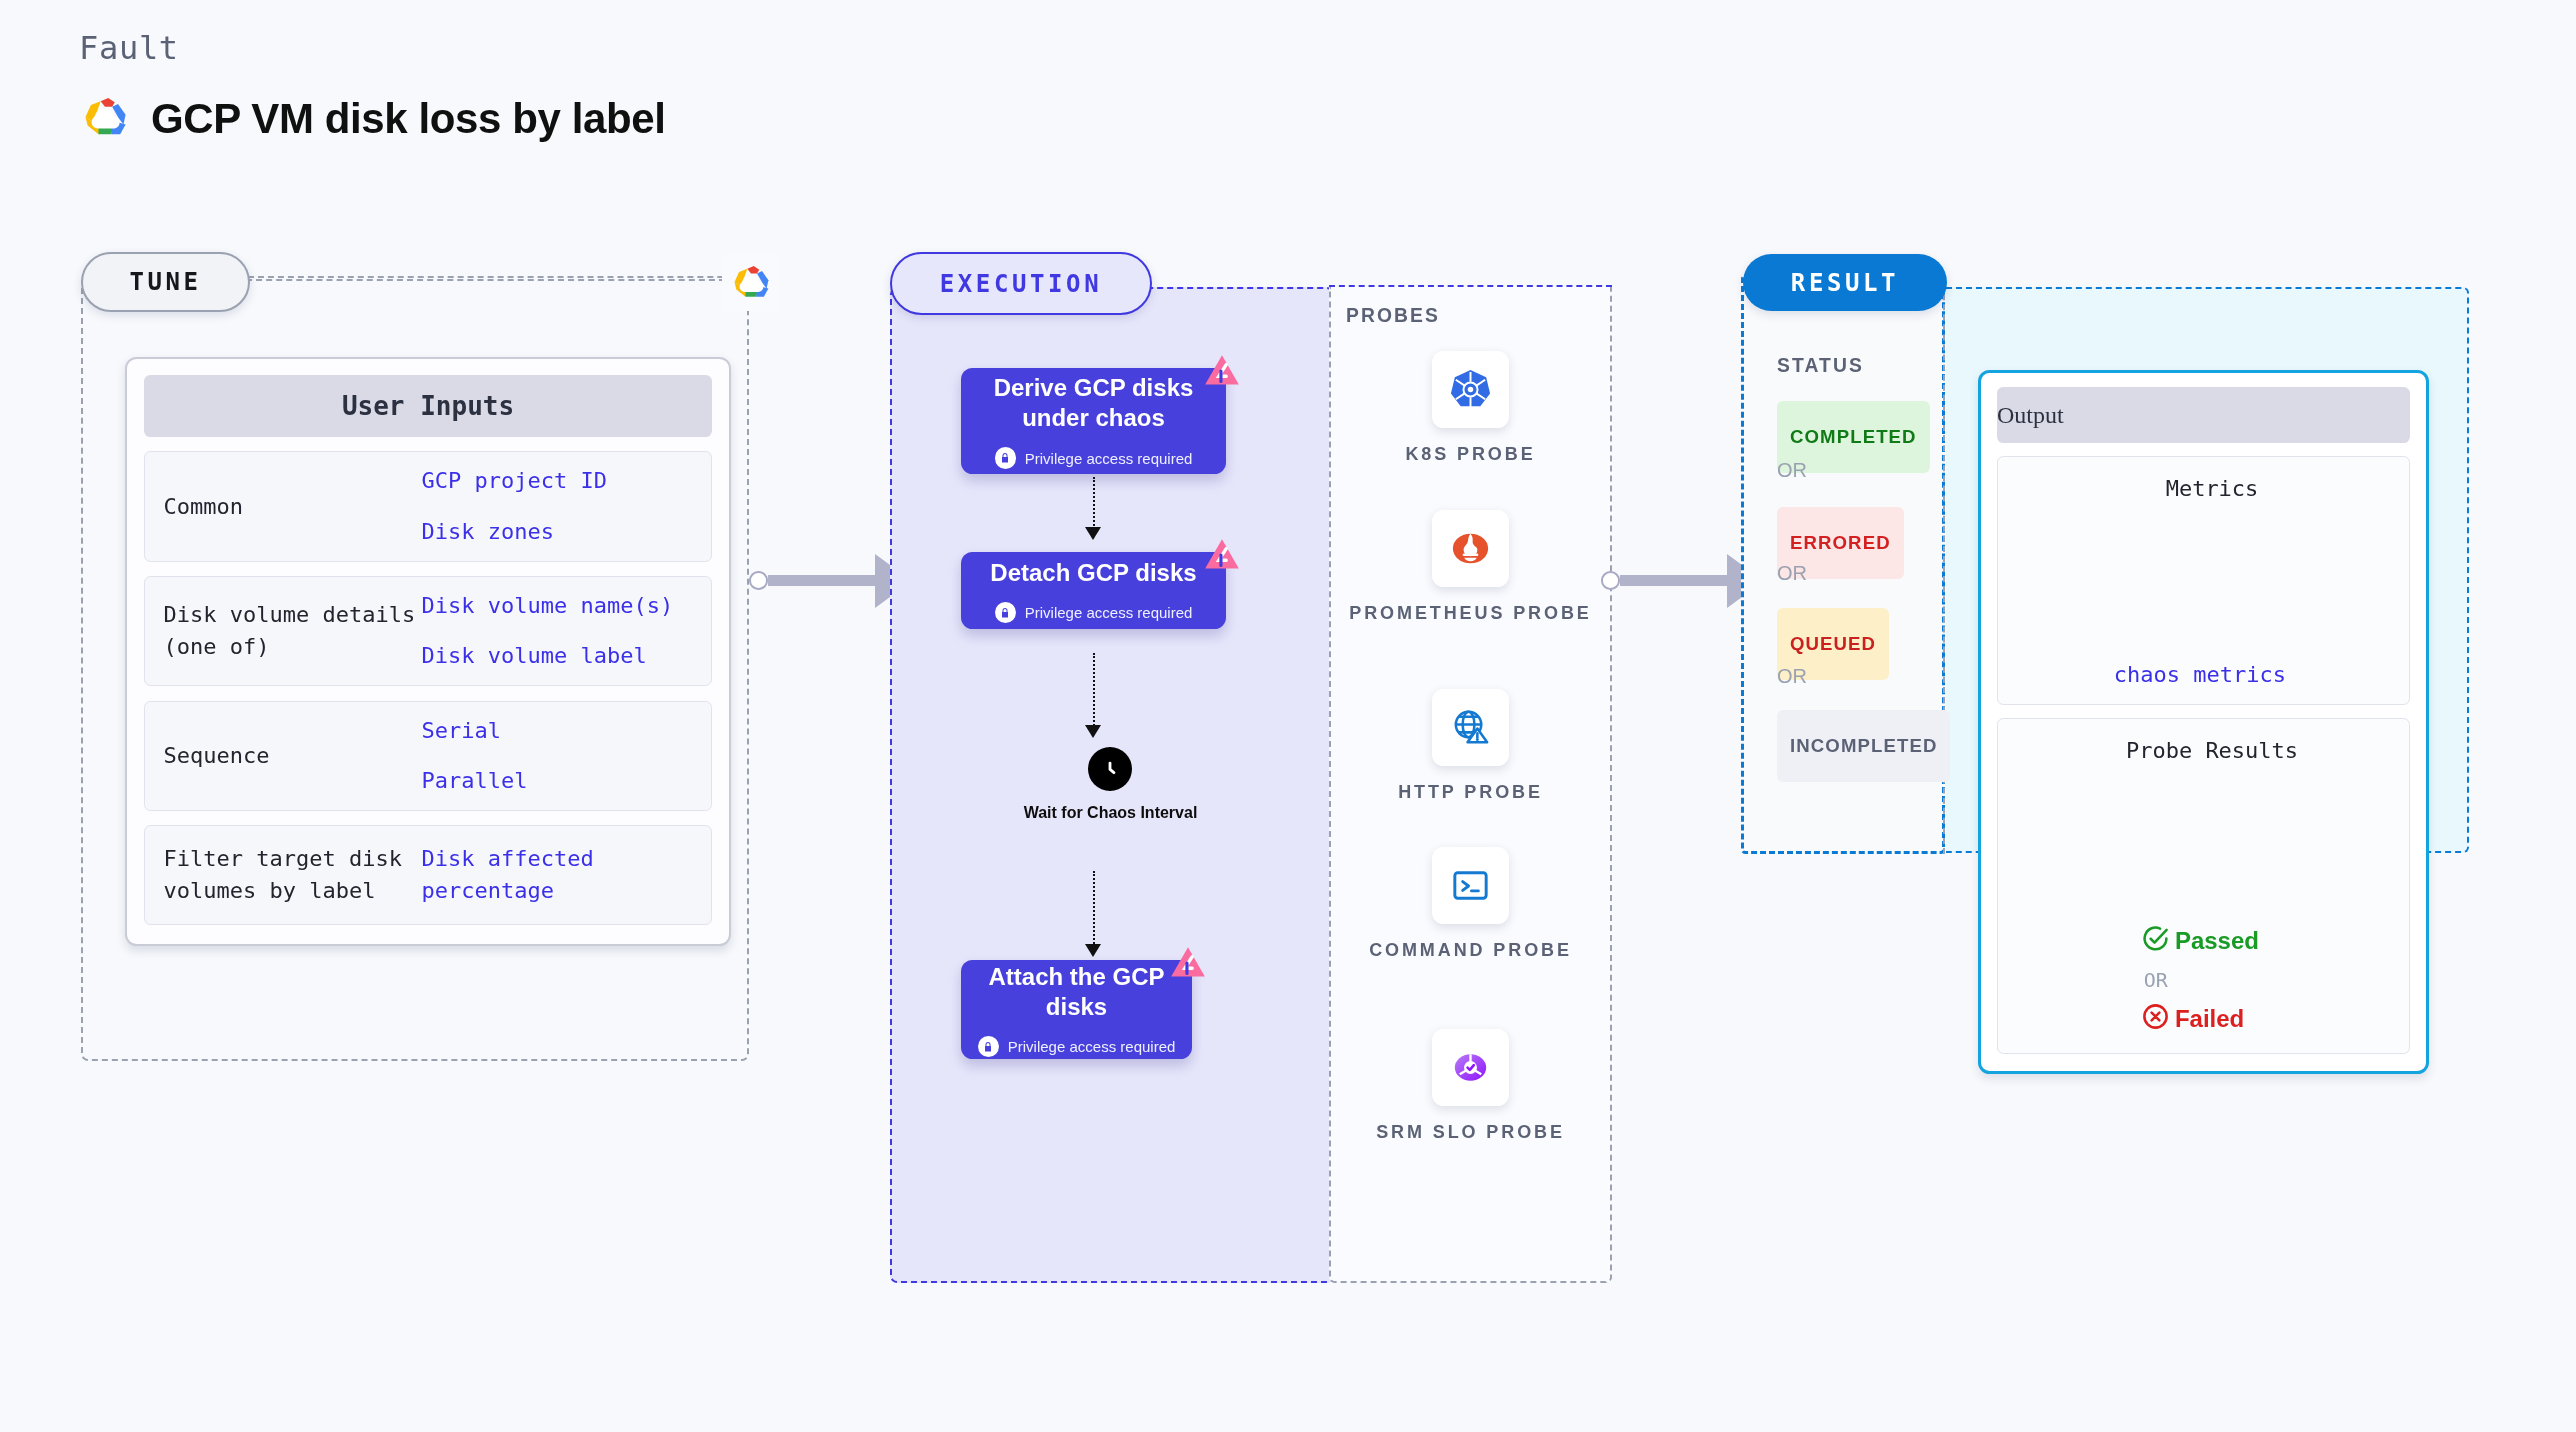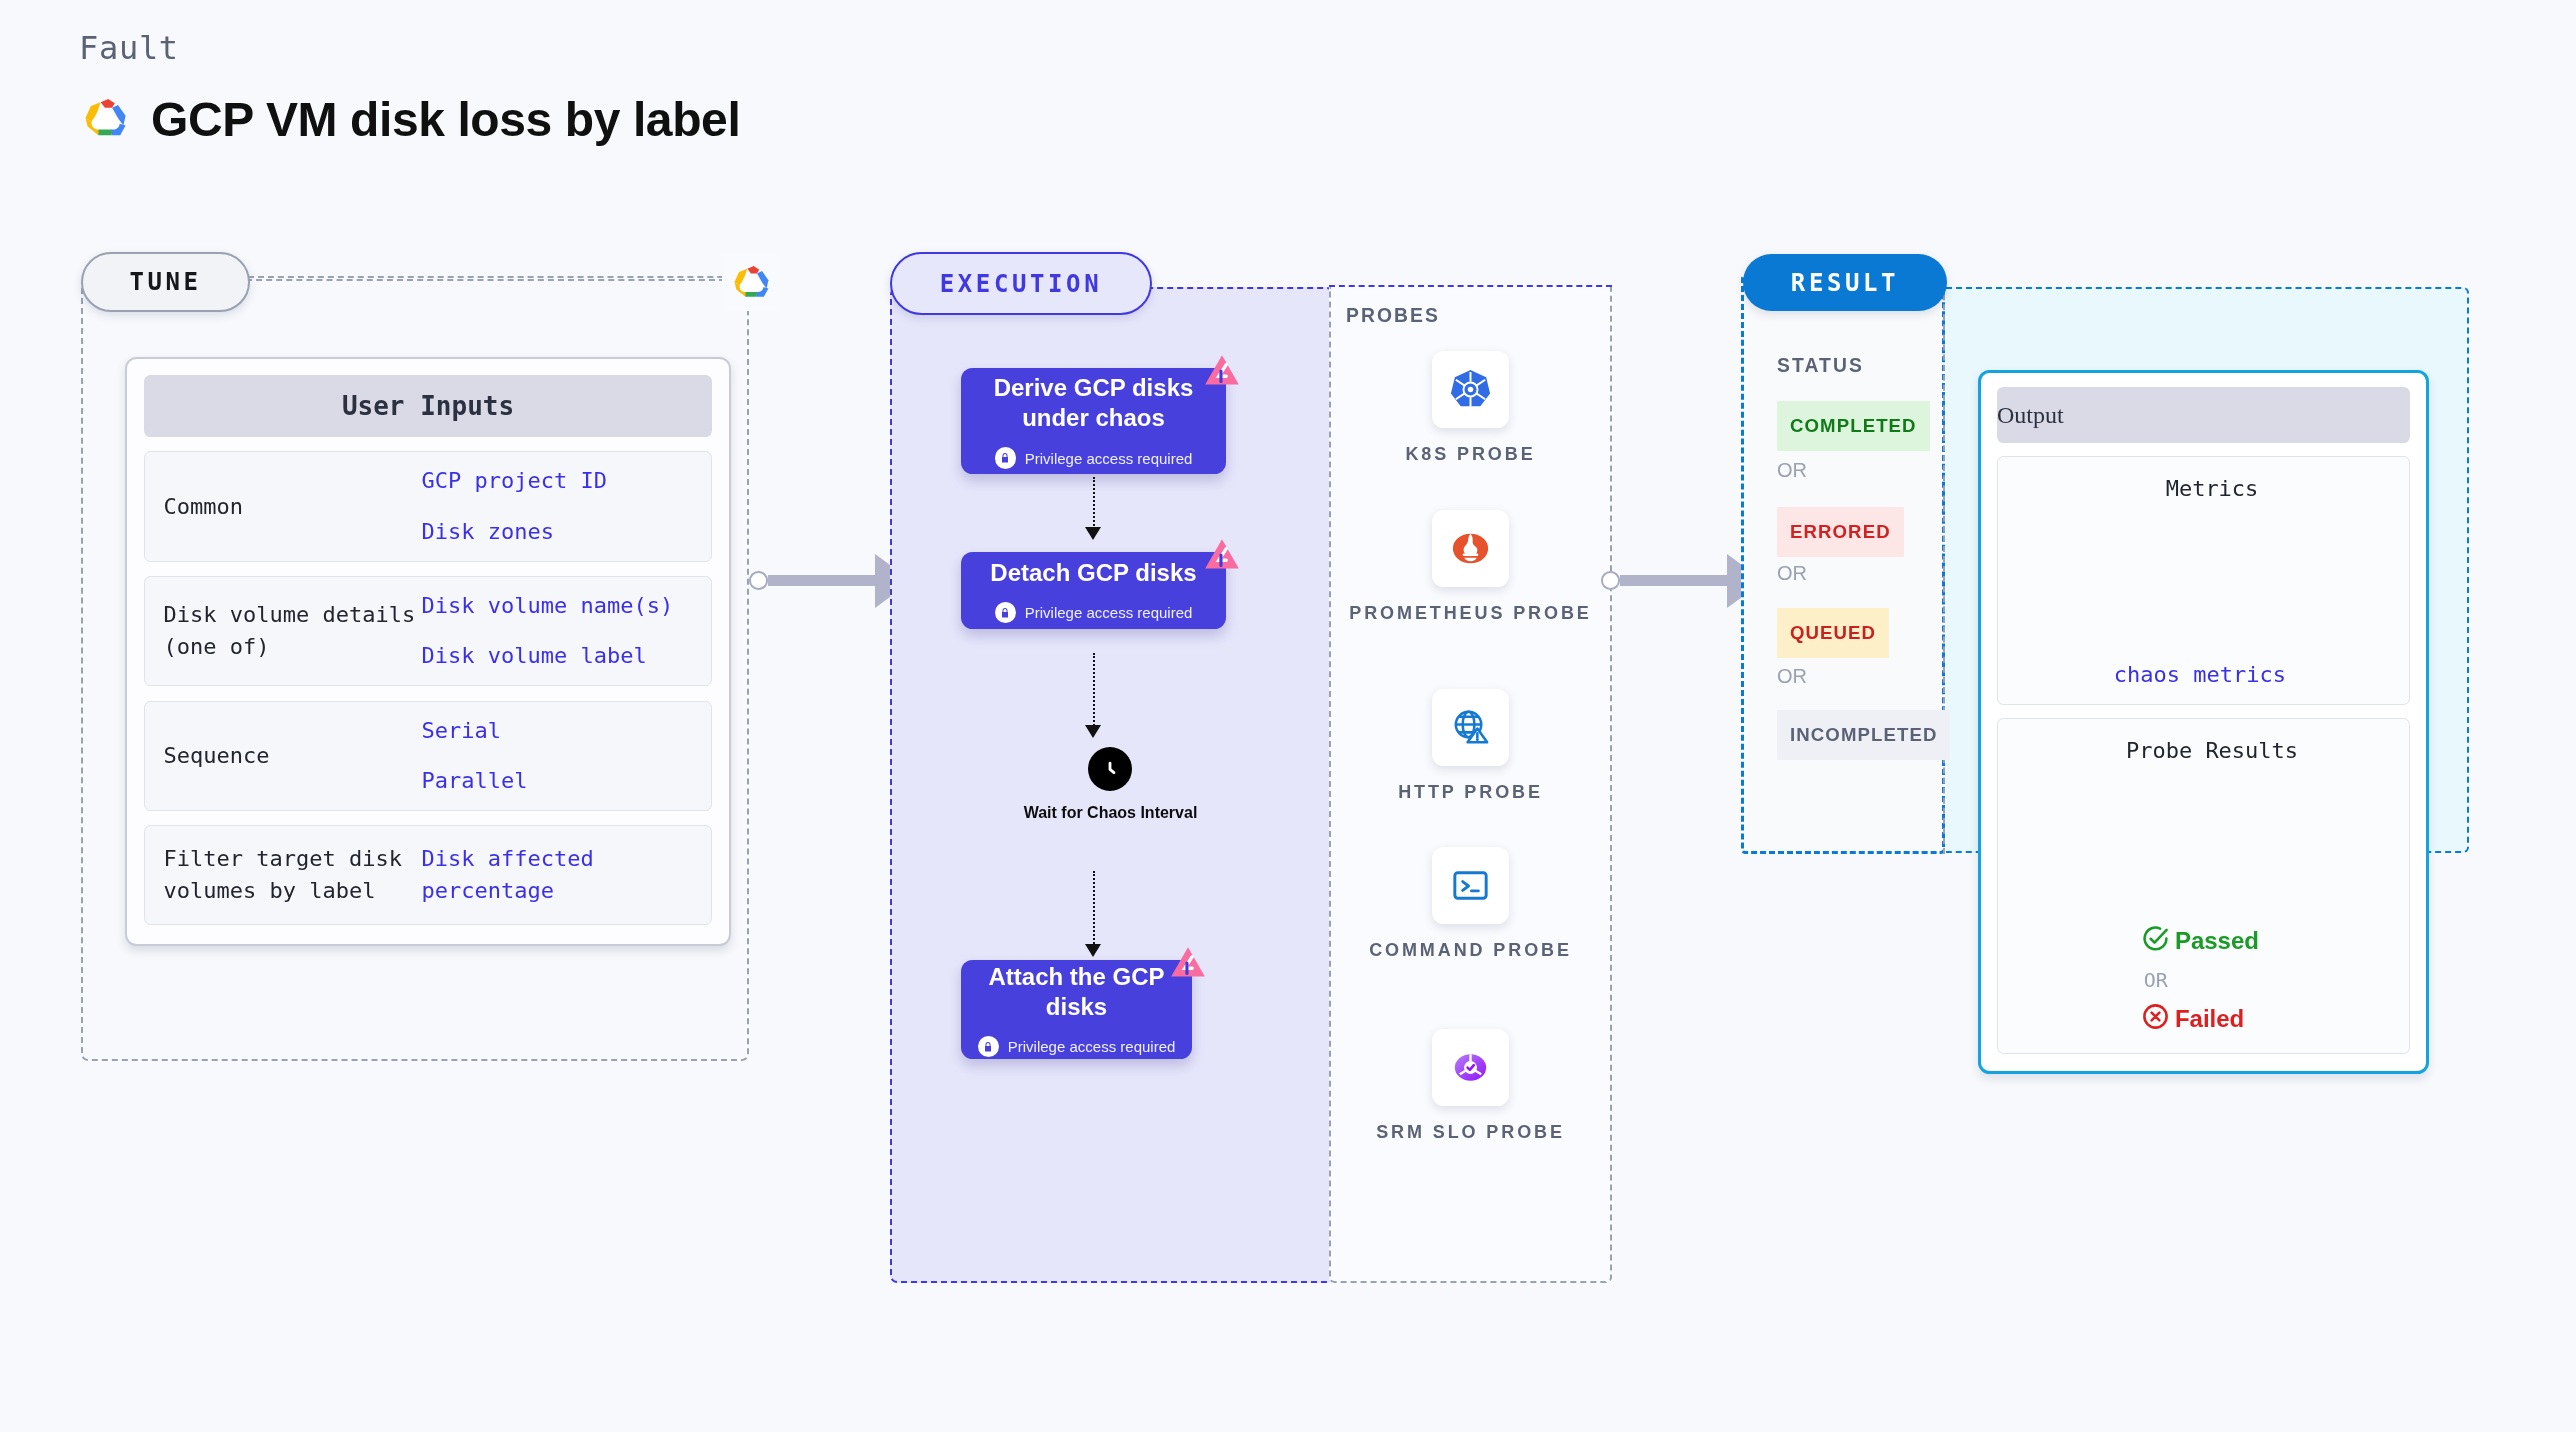--- a/index.html
+++ b/index.html
@@ -12,21 +12,21 @@
   }
   .mono{font-family:"DejaVu Sans Mono","Liberation Mono",monospace;}
 
   
   #fault-label{
     position:absolute;left:79px;top:29px;
     font-family:"DejaVu Sans Mono","Liberation Mono",monospace;
     font-size:32px;color:#5b6275;letter-spacing:0.7px;
   }
   #title-row{position:absolute;left:79px;top:92px;display:flex;align-items:center;gap:20px;}
-  #page-title{font-size:48px;font-weight:bold;color:#101010;letter-spacing:-0.4px;}
+  #page-title{font-size:42px;font-weight:bold;color:#101010;letter-spacing:-0.4px;}
 
   
   .panel{position:absolute;box-sizing:border-box;}
   .pill{
     position:absolute;z-index:30;
     border-radius:716px;
     display:flex;align-items:center;justify-content:center;
     font-family:"DejaVu Sans Mono","Liberation Mono",monospace;
     font-weight:bold;letter-spacing:3.6px;
     box-shadow:0 3.6px 10px rgba(30,40,90,.13);
@@ -111,21 +111,21 @@
   #result-status-panel{left:1741px;top:274px;width:204px;height:580px;
       border:3.6px dashed #0b7ad4;border-radius:4.3px;background:#f8fafc;}
   #result-status-panel-inner{left:1741px;top:274px;width:204px;height:580px;
       border-right:2.1px dashed #9aa1b0;}
   #result-pill{left:1743px;top:254px;width:204px;height:57px;
       background:#0979d3;border:none;color:#fff;font-size:24px;}
   #result-out-panel{left:1946px;top:287px;width:523px;height:566px;
       border:2.9px dashed #0b7ad4;border-left:none;border-radius:0 5.7px 5.7px 0;background:#e9f8fd;}
   #status-title{position:absolute;left:1777px;top:355px;font-size:19.3px;font-weight:bold;
       letter-spacing:2.1px;color:#5b6275;}
-  .status-badge{position:absolute;left:1777px;border-radius:1px;padding:14px 13px;
+  .status-badge{position:absolute;left:1777px;border-radius:6px;padding:25px 13px;
       font-size:18.6px;font-weight:bold;letter-spacing:1.1px;}
   .or-text{position:absolute;left:1777px;font-size:20px;color:#9aa1b0;}
 
   #output-card{
     position:absolute;left:1978px;top:370px;width:451px;
     background:#fff;border:3.6px solid #13a4e0;border-radius:11.5px;
     padding:14.3px 16px 17px 16px;box-sizing:border-box;
     box-shadow:0 4.3px 10px rgba(40,50,90,.12);
   }
   .out-head{

